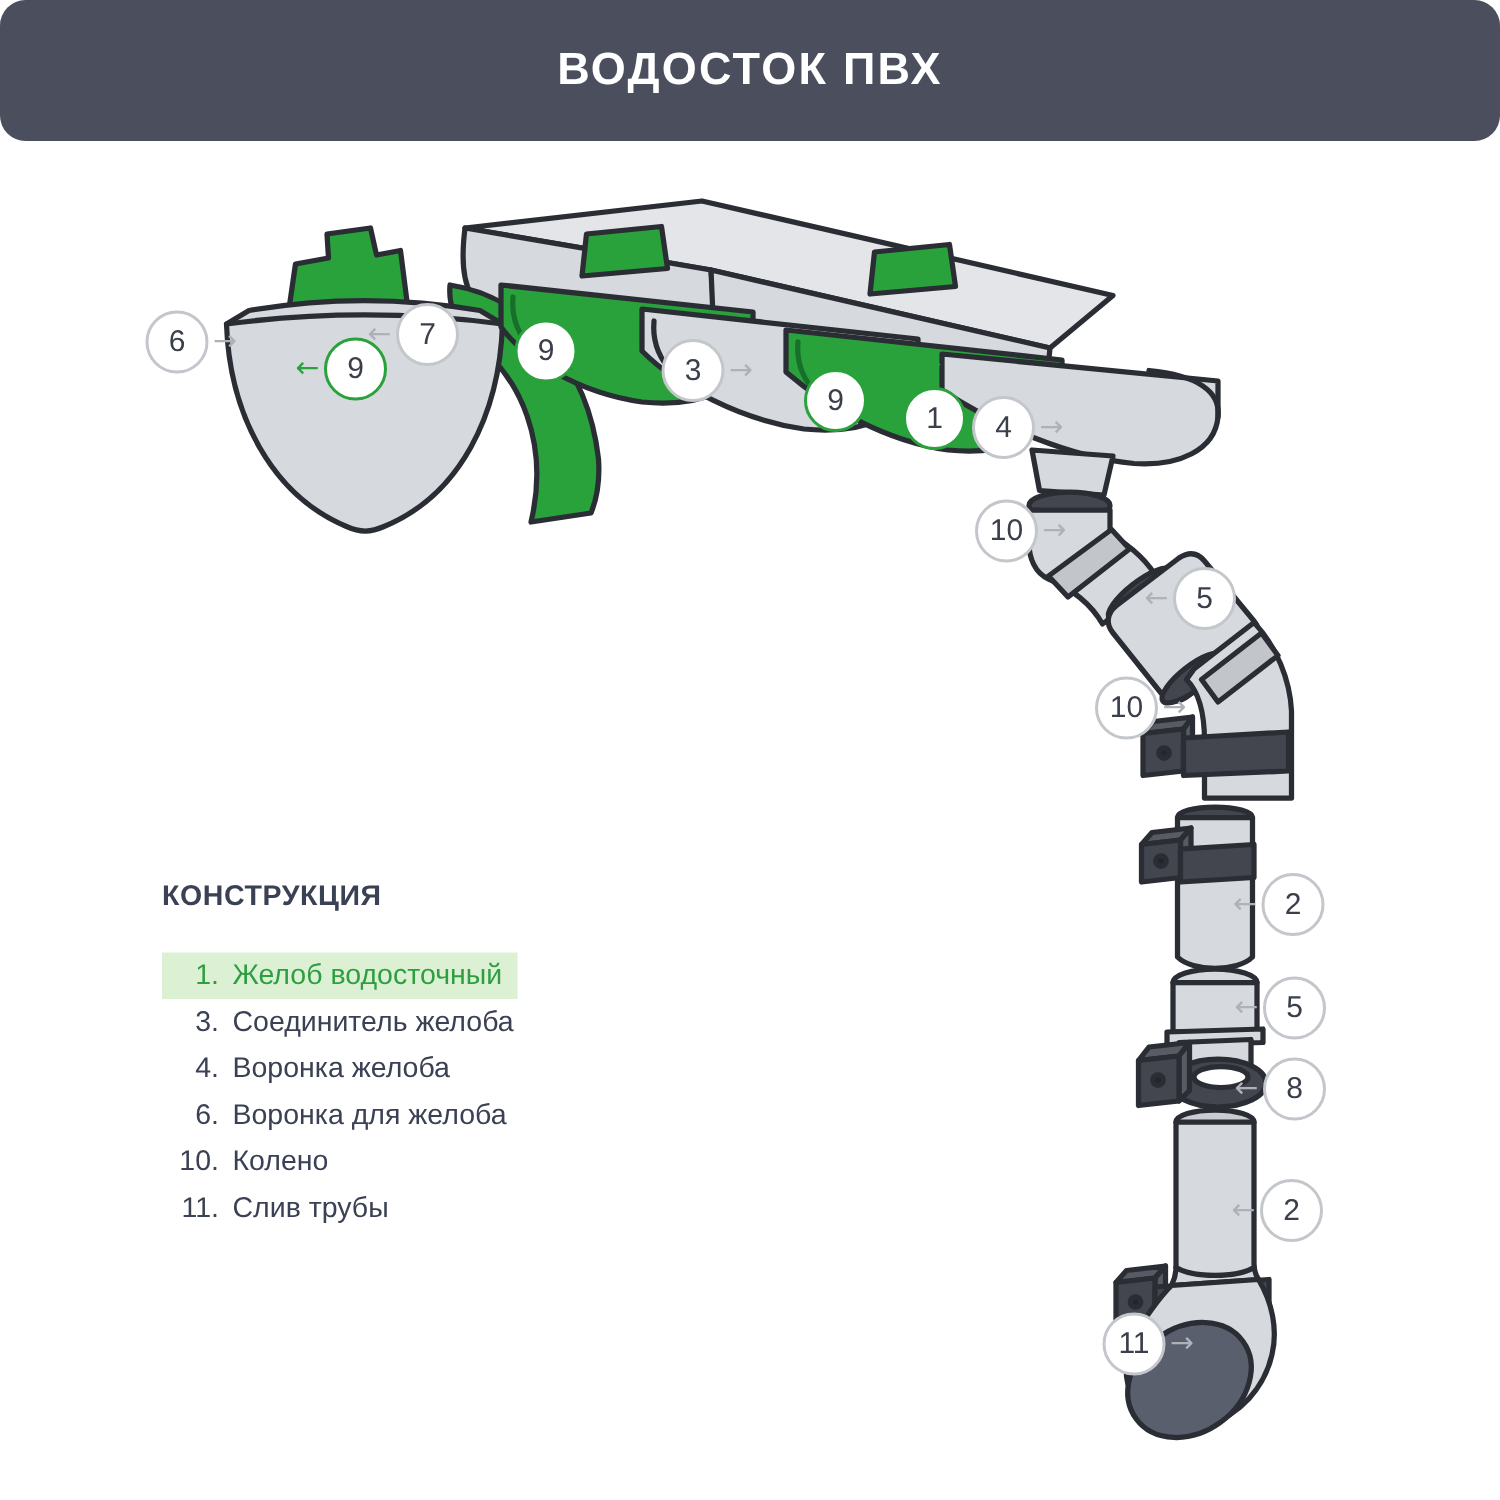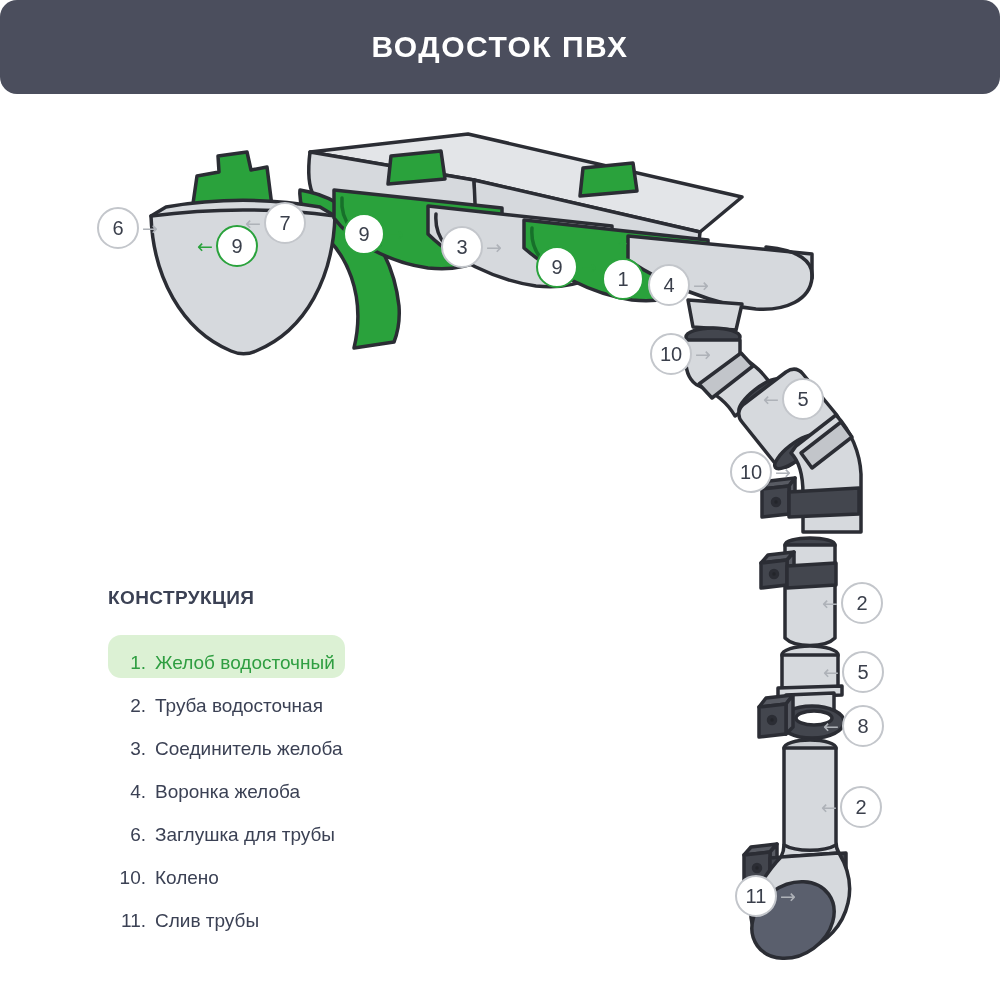--- a/index.html
+++ b/index.html
@@ -39,21 +39,21 @@
             font-family:"DejaVu Sans",sans-serif;}
   .callout.green .co-arrow{color:var(--green,#2aa23c);}
   .co-arrow.right{left:100%;margin-left:3px;}
   .co-arrow.left{right:100%;margin-right:3px;}
   .co-arrow.up{top:auto;left:50%;bottom:100%;transform:translateX(-50%);margin-bottom:1px;}
 
   
   .legend{position:absolute;left:108px;top:556px;width:440px;color:var(--legend-text,#3b4154);margin-top:31px;}
   .legend h2{margin:0 0 26px 0;font-size:19px;font-weight:700;letter-spacing:0.4px;}
   .legend ol{list-style:none;margin:0;padding:0;}
-  .legend-row{display:table;font-size:19px;line-height:23px;padding:16px 10px 4px 0;border-radius:13px;}
+  .legend-row{display:table;font-size:19px;line-height:23px;padding:4px 10px 4px 0;border-radius:0;}
   .legend-row .num{display:inline-block;width:38px;text-align:right;margin-right:9px;}
   .legend-row.hl{background:var(--hl-bg,#dcf1d4);color:var(--hl-text,#2f9e41);}
 </style>
 </head>
 <body>
 
 <div class="page">
 
   <header class="header">
     <h1>ВОДОСТОК ПВХ</h1>
@@ -211,34 +211,30 @@
     </div>
 
   <aside class="legend">
     <h2>КОНСТРУКЦИЯ</h2>
     <ol id="legend-list">
       <li class="legend-row hl">
           <span class="num">1.</span>
           <span class="lbl">Желоб водосточный</span>
         </li>
       <li class="legend-row">
-          <span class="num">2.</span>
-          <span class="lbl">Труба водосточная</span>
-        </li>
-      <li class="legend-row">
           <span class="num">3.</span>
           <span class="lbl">Соединитель желоба</span>
         </li>
       <li class="legend-row">
           <span class="num">4.</span>
           <span class="lbl">Воронка желоба</span>
         </li>
       <li class="legend-row">
           <span class="num">6.</span>
-          <span class="lbl">Заглушка для трубы</span>
+          <span class="lbl">Воронка для желоба</span>
         </li>
       <li class="legend-row">
           <span class="num">10.</span>
           <span class="lbl">Колено</span>
         </li>
       <li class="legend-row">
           <span class="num">11.</span>
           <span class="lbl">Слив трубы</span>
         </li>
     </ol>

